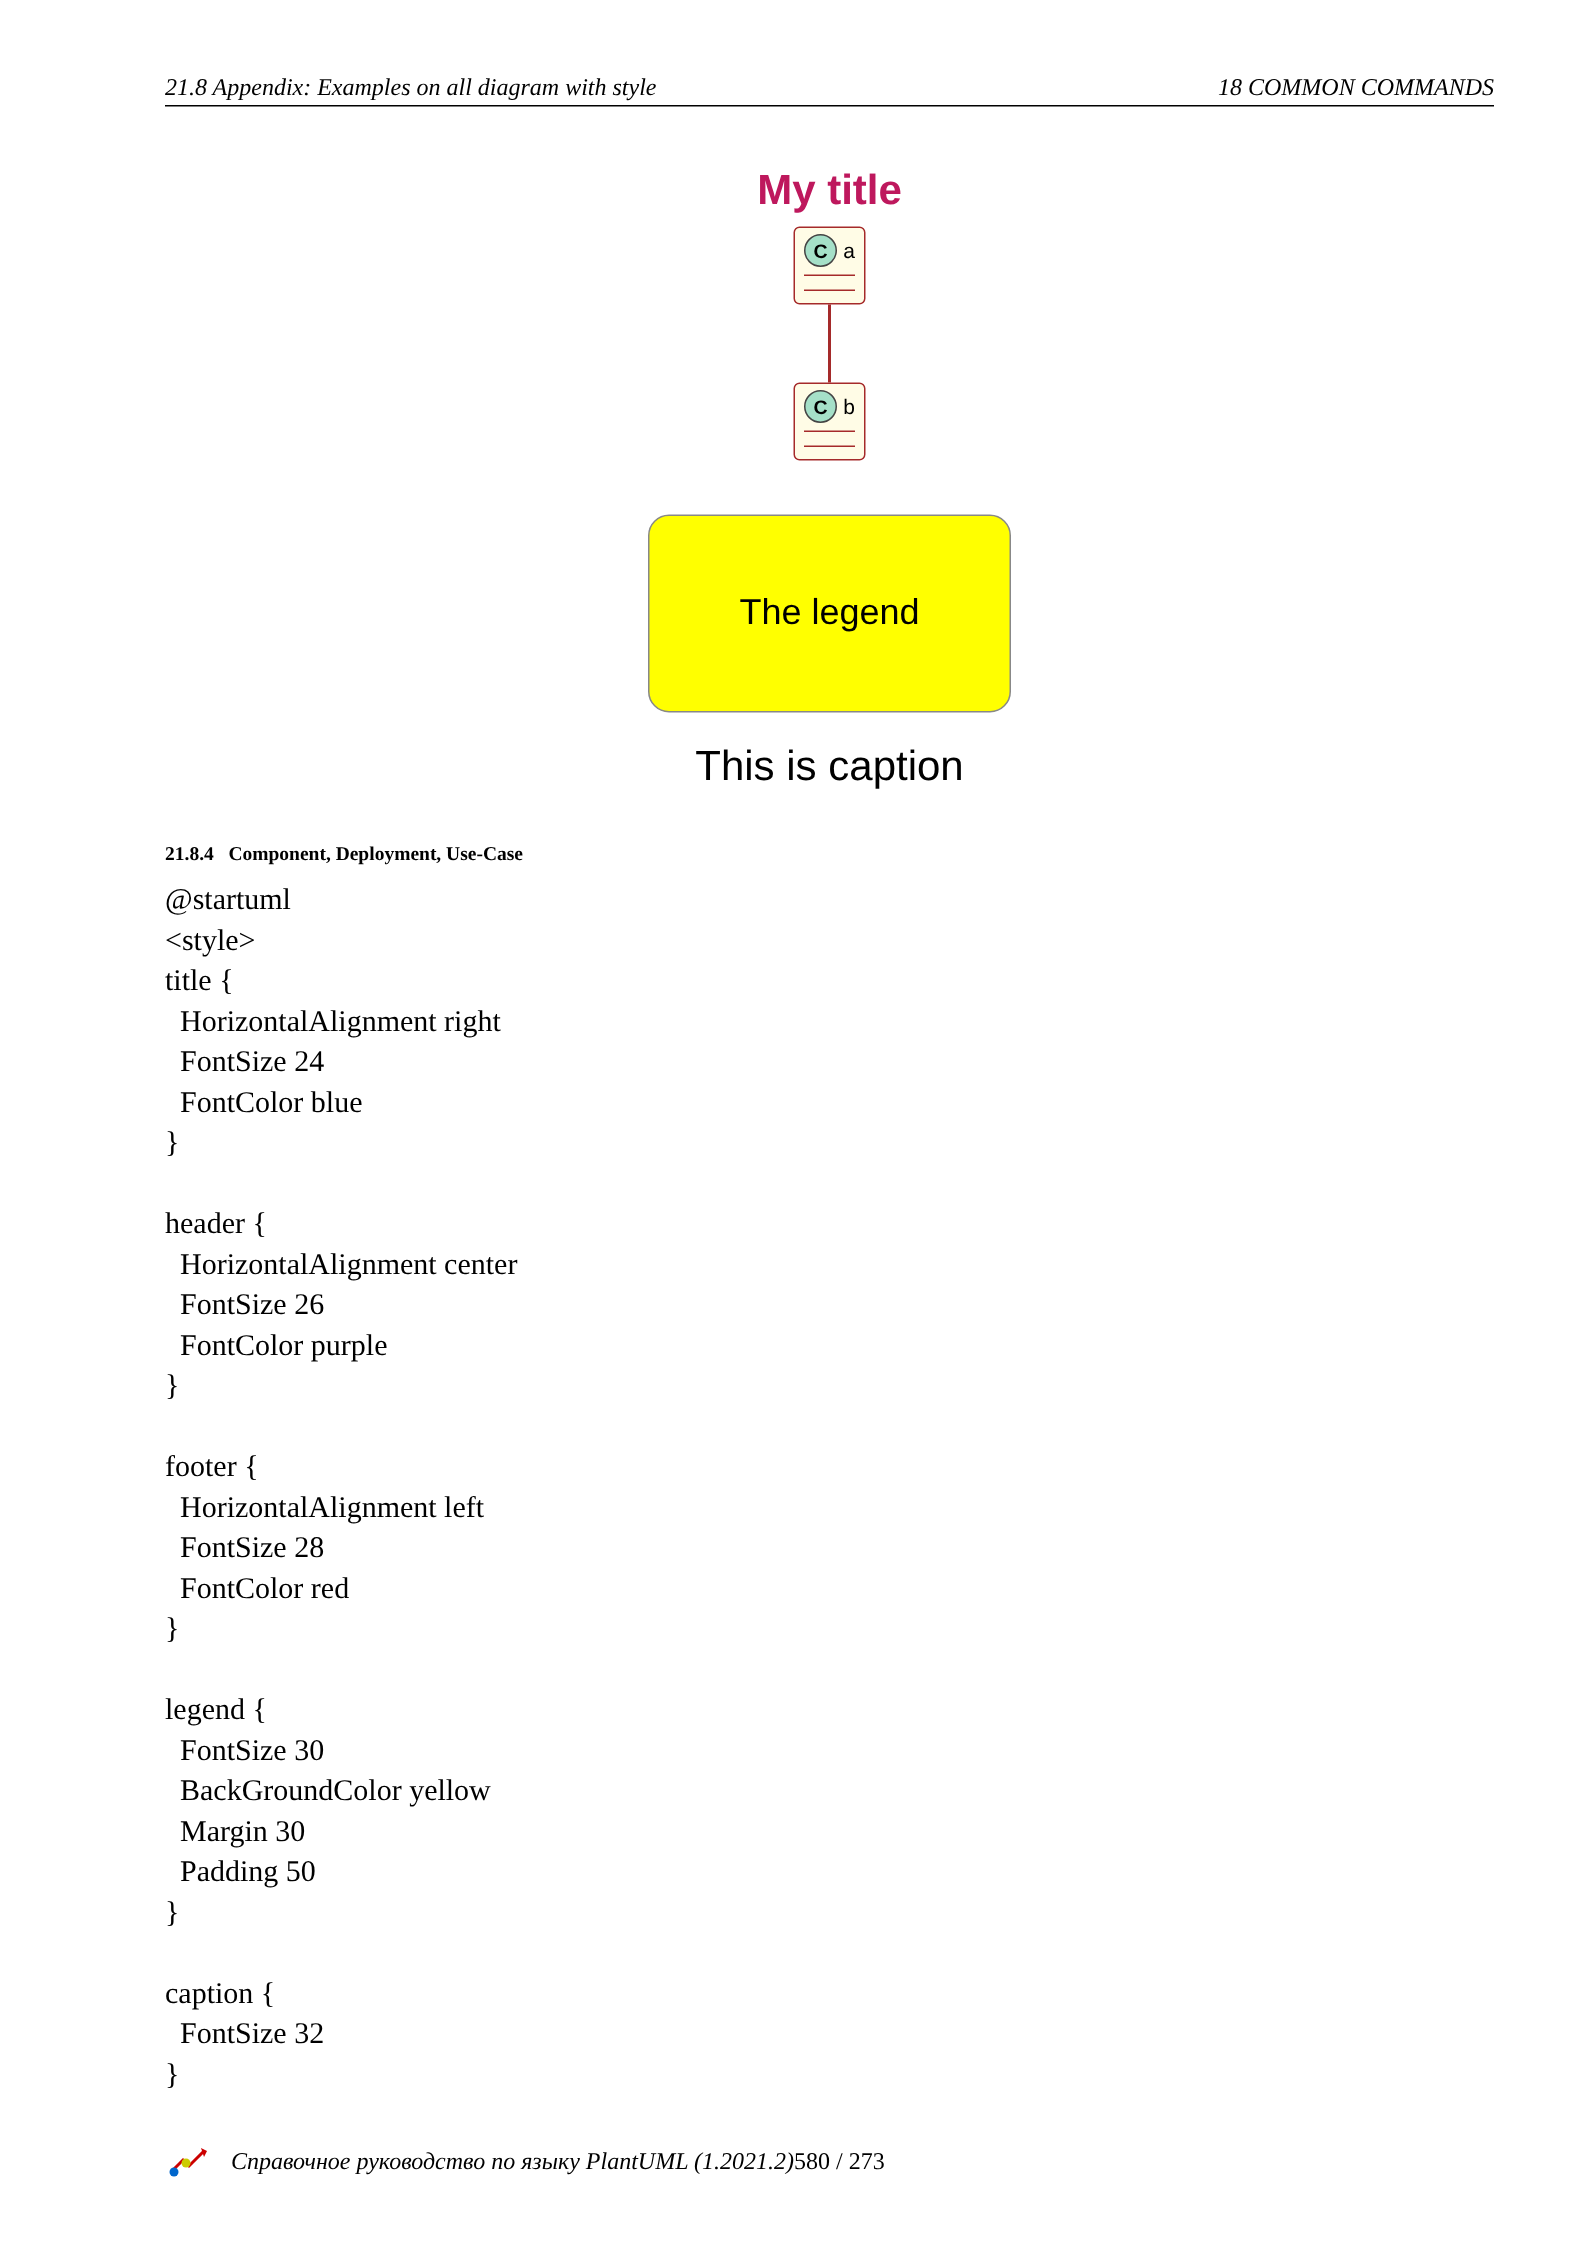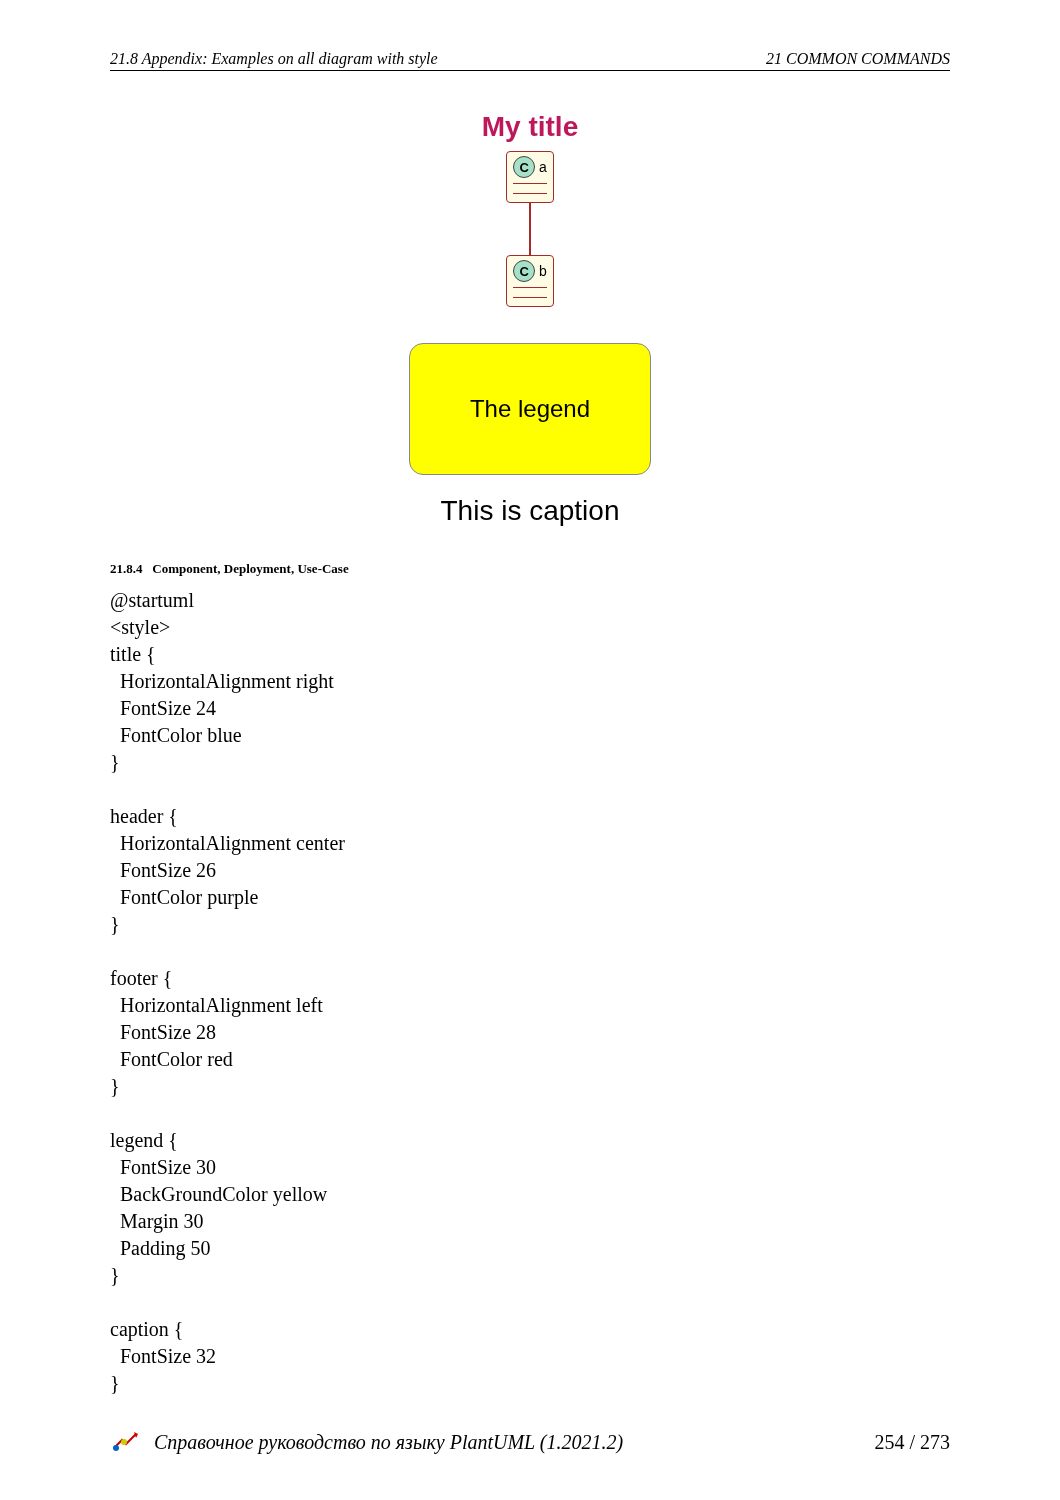--- a/index.html
+++ b/index.html
@@ -6,21 +6,21 @@
     margin: 0;
     padding: 0;
     font-family: Georgia, 'Times New Roman', serif;
     background: #fff;
     width: 1060px;
     height: 1500px;
     position: relative;
     color: #000;
   }
   .page {
-    padding: 50px 110px 40px 110px;
+    padding: 50px 64px 40px 110px;
     box-sizing: border-box;
     height: 100%;
     position: relative;
   }
   .header-row {
     display: flex;
     justify-content: space-between;
     font-style: italic;
     font-size: 16px;
     border-bottom: 1px solid #000;
@@ -125,22 +125,22 @@
     white-space: pre;
     line-height: 1.35;
   }
   .page-footer {
     position: absolute;
     bottom: 46px;
     left: 110px;
     right: 110px;
     display: flex;
     align-items: center;
-    justify-content: space-between;
-    font-size: 20px;
+    justify-content: flex-start;
+    font-size: 16px;
   }
   .page-footer .left {
     display: flex;
     align-items: center;
     gap: 12px;
   }
   .page-footer .title-text {
     font-style: italic;
   }
   .logo {
@@ -148,21 +148,21 @@
     height: 24px;
     position: relative;
   }
 </style>
 </head>
 <body>
 
 <div class="page">
   <div class="header-row">
     <span>21.8    Appendix: Examples on all diagram with style</span>
-    <span>21    COMMON COMMANDS</span>
+    <span>18    COMMON COMMANDS</span>
   </div>
 
   <div class="diagram-block">
     <div class="my-title">My title</div>
 
     <div class="uml-box">
       <div class="row">
         <span class="circle-c">C</span>
         <span>a</span>
       </div>
@@ -229,16 +229,16 @@
         <svg width="32" height="24" viewBox="0 0 32 24">
           <path d="M4 18 L12 10 L16 14 L26 4" stroke="#c00" stroke-width="2" fill="none"></path>
           <polygon points="24,2 28,4 26,8" fill="#c00"></polygon>
           <circle cx="6" cy="18" r="3" fill="#06c"></circle>
           <circle cx="14" cy="12" r="3" fill="#cc0"></circle>
         </svg>
       </span>
       <span class="title-text">Справочное руководство по языку PlantUML (1.2021.2)</span>
     </div>
     <div>
-      <span>254</span> / <span>273</span>
+      <span>580</span> / <span>273</span>
     </div>
   </div>
 </div>
 
 </body></html>

